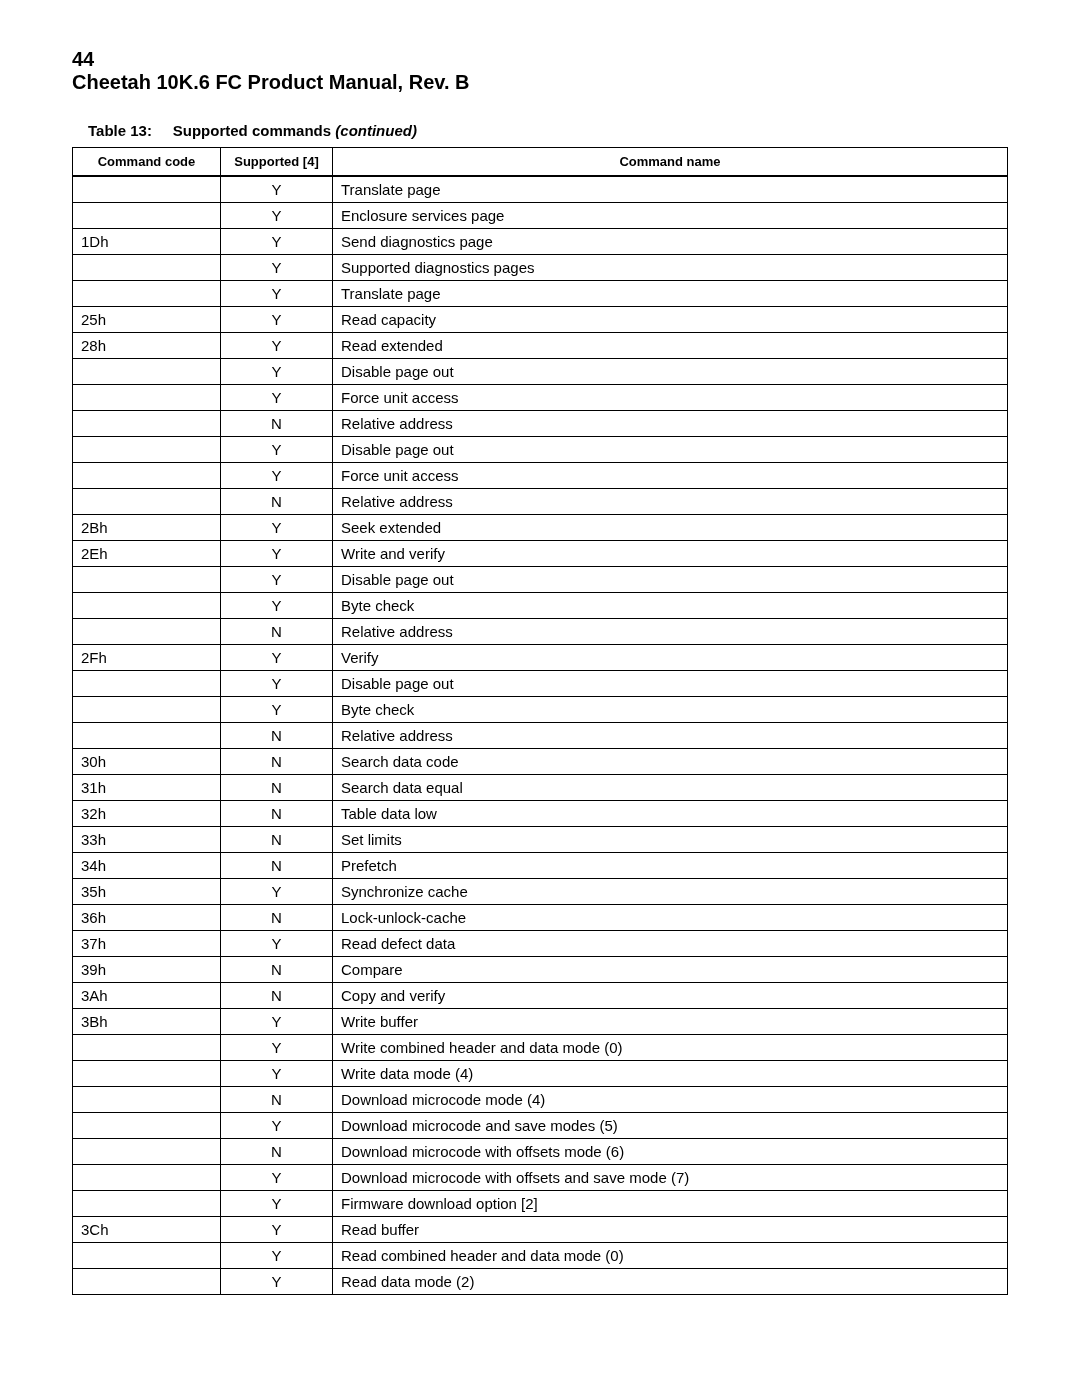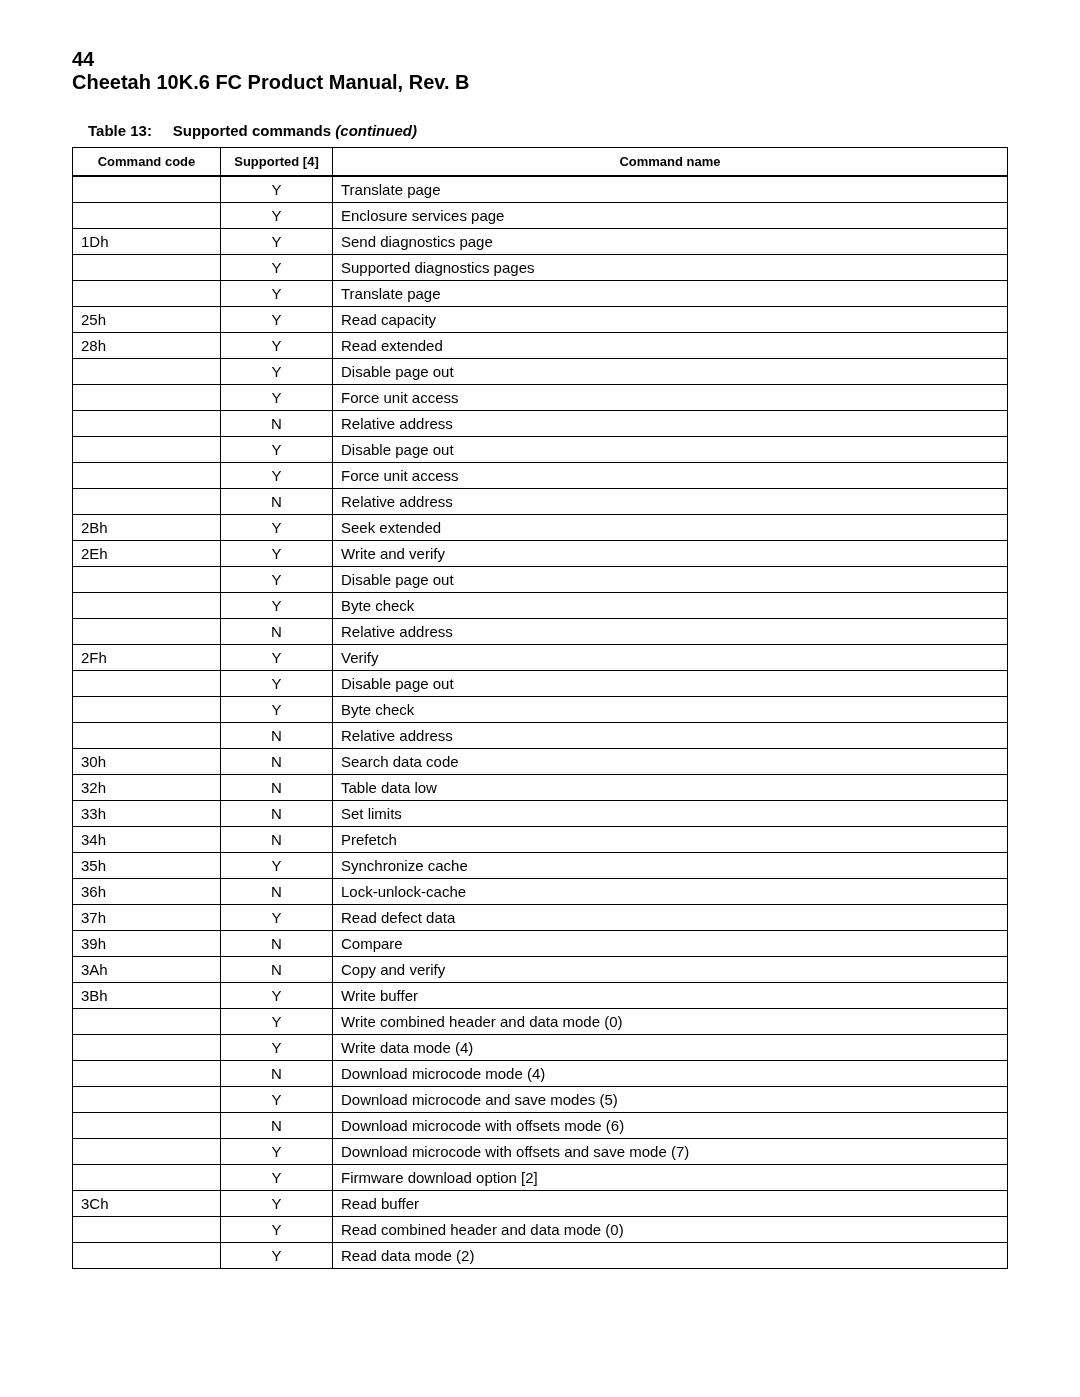--- a/index.html
+++ b/index.html
@@ -192,20 +192,25 @@
         <td></td>
         <td class="col-supported">N</td>
         <td>Relative address</td>
       </tr>
       <tr>
         <td>30h</td>
         <td class="col-supported">N</td>
         <td>Search data code</td>
       </tr>
       <tr>
+        <td>31h</td>
+        <td class="col-supported">N</td>
+        <td>Search data equal</td>
+      </tr>
+      <tr>
         <td>32h</td>
         <td class="col-supported">N</td>
         <td>Table data low</td>
       </tr>
       <tr>
         <td>33h</td>
         <td class="col-supported">N</td>
         <td>Set limits</td>
       </tr>
       <tr>

